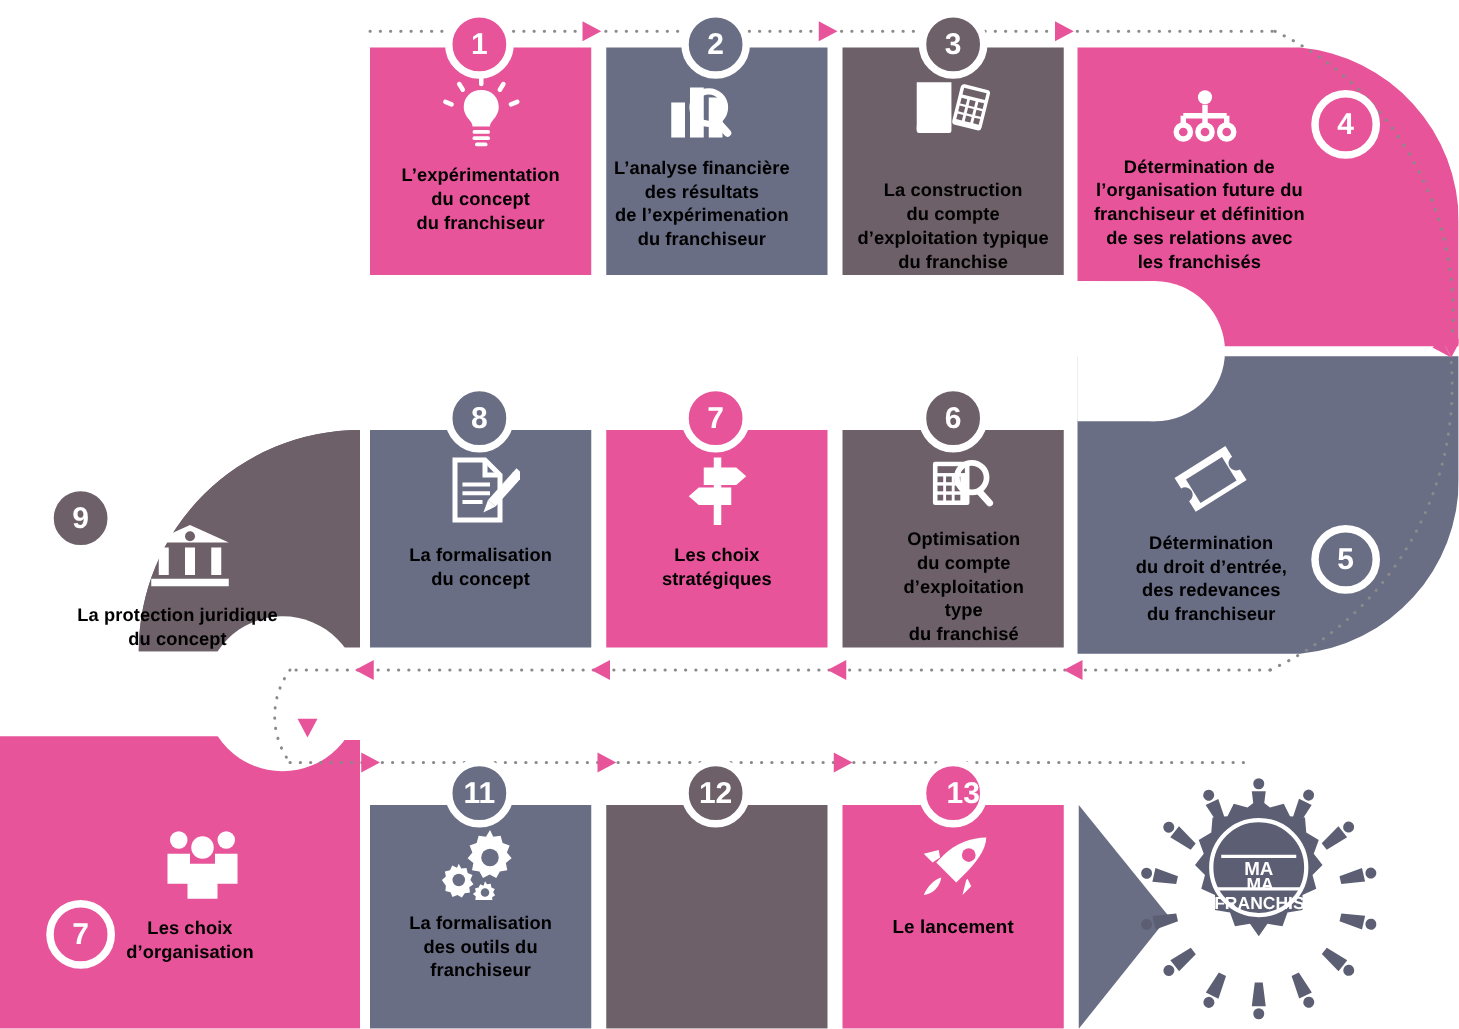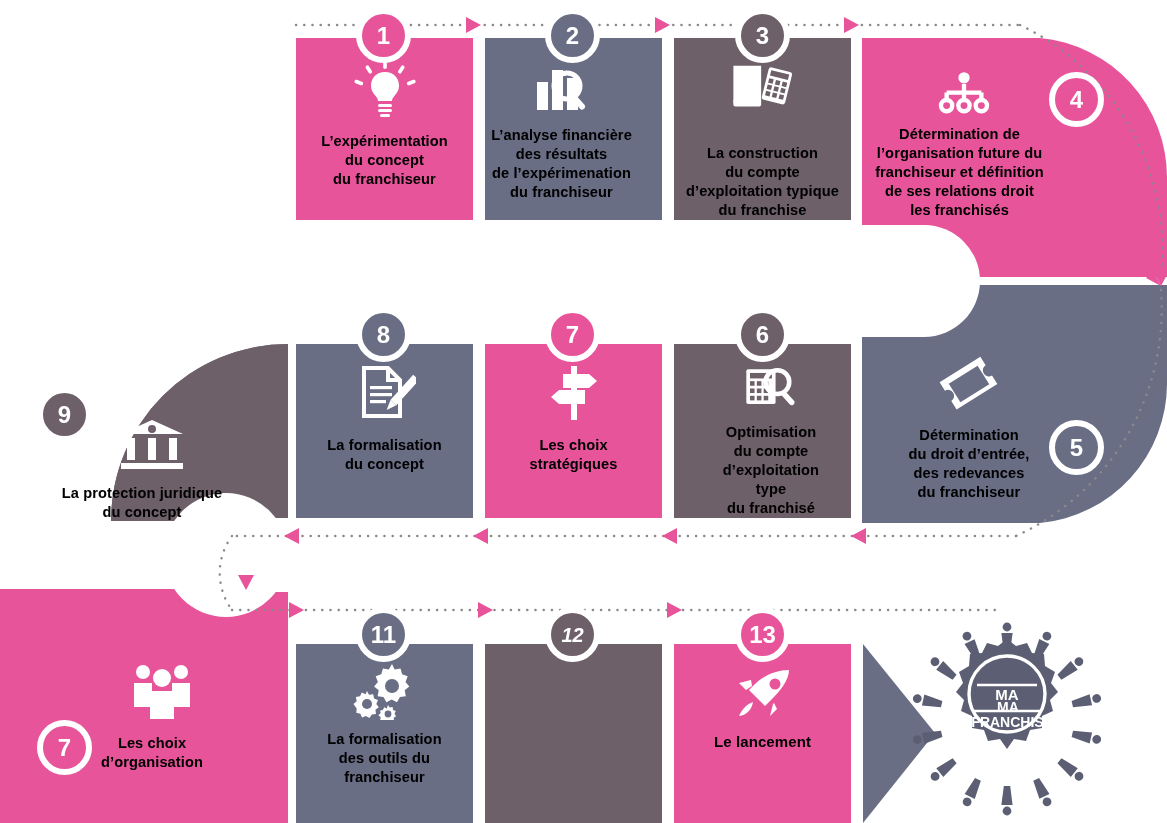--- a/index.html
+++ b/index.html
@@ -226,21 +226,21 @@
         <circle cx="31" cy="9" r="6.5" fill="#ffffff" stroke="none"></circle>
         <path d="M31 16 L31 26 M11 26 L51 26 M11 26 L11 33 M31 26 L31 33 M51 26 L51 33"></path>
         <circle cx="11" cy="41" r="6.5"></circle>
         <circle cx="31" cy="41" r="6.5"></circle>
         <circle cx="51" cy="41" r="6.5"></circle>
       </g>
     </svg>
     <div class="caption" style="font-size:14.6px;margin-top:10px;width:196px;margin-left:-9px;">Détermination de
 l’organisation future du
 franchiseur et définition
-de ses relations droit
+de ses relations avec
 les franchisés</div>
   </div>
   <div class="badge pink" style="left:1049px;top:72px;width:55px;height:55px;font-size:24px;">
     <span>4</span>
   </div>
 
   <div class="step" style="left:880px;top:330px;width:178px;height:190px;padding-top:26px;">
     <svg class="icon" width="62" height="56" viewBox="0 0 62 56">
       <g transform="rotate(-32 31 28)">
         <path d="M7 11h48v10a6 6 0 0 0 0 12v10H7V33a6 6 0 0 0 0-12V11z" fill="#ffffff"></path>
@@ -372,37 +372,37 @@
       </g>
     </svg>
     <div class="caption" style="font-size:14.6px;margin-top:10px;">La formalisation
 des outils du
 franchiseur</div>
   </div>
   <div class="badge slate" style="left:356px;top:607px;width:55px;height:55px;font-size:24px;">
     <span>11</span>
   </div>
 
-  <div class="badge mauve" style="left:545px;top:607px;width:55px;height:55px;font-size:20px;font-style:italic;">
+  <div class="badge mauve" style="left:545px;top:607px;width:55px;height:55px;font-size:24px;">
     <span>12</span>
   </div>
 
   <div class="step" style="left:674px;top:644px;width:177px;height:179px;padding-top:24px;">
     <svg class="icon" width="64" height="56" viewBox="0 0 64 56">
       <g fill="#ffffff">
         <path d="M58 2C46 2 33 7 24 16l-6 6 16 16 6-6C49 23 58 12 58 2z"></path>
         <circle cx="44" cy="16" r="5.5" fill="#e8549a"></circle>
         <path d="M20 12l-12 3 7 7 6-4z"></path>
         <path d="M42 36l-3 12 7-7 -3-6z"></path>
         <path d="M8 48c3-7 8-12 14-14-1 7-6 13-14 14z"></path>
       </g>
     </svg>
     <div class="caption" style="font-size:15px;margin-top:8px;">Le lancement</div>
   </div>
-  <div class="badge pink" style="left:735px;top:607px;width:55px;height:55px;font-size:24px;">
+  <div class="badge pink" style="left:735px;top:607px;width:55px;height:55px;font-size:24px;justify-content:flex-end;">
     <span>13</span>
   </div>
 
   <svg class="finalbadge" style="left:900px;top:615px;" width="215" height="208" viewBox="0 0 215 208">
 
     <g fill="#5c5f73">
       <g transform="translate(107,104)">
         <g transform="rotate(0) translate(0,-86)">
           <circle cx="0" cy="-6" r="4.4"></circle>
             <path d="M-5.6 0h11.2l-2.4 19h-6.4z"></path>

